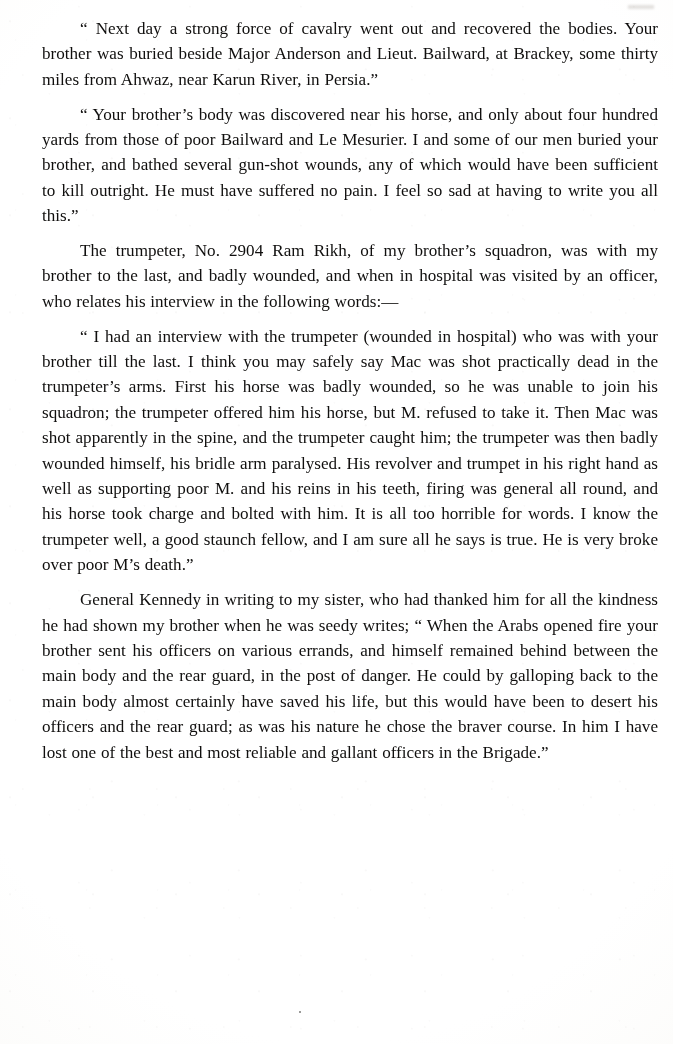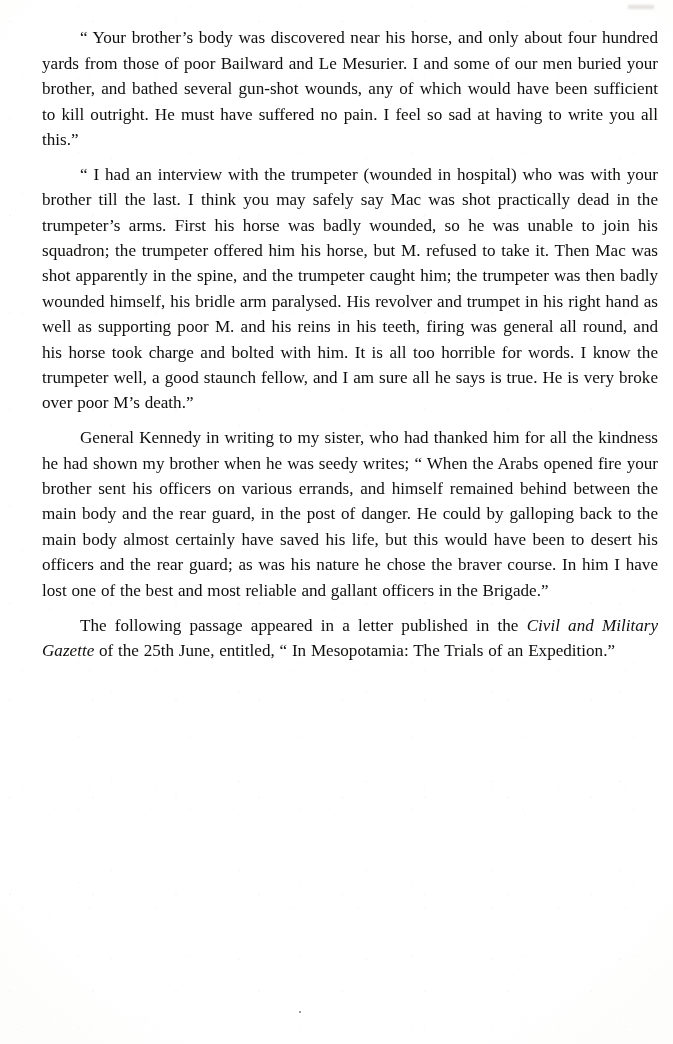--- a/index.html
+++ b/index.html
@@ -86,29 +86,28 @@
   }
 </style>
 </head>
 <body>
 
 <div class="paper"></div>
 <div class="scan-noise"></div>
 
 <div class="text-block">
 
+  <p class="para">“ Next day a strong force of cavalry went out and recovered the bodies. Your brother was buried beside Major Anderson and Lieut. Bailward, at Brackey, some thirty miles from Ahwaz, near Karun River, in Persia.”</p>
 
 
   <p class="para no-indent-gap">“ Your brother’s body was discovered near his horse, and only about four hundred yards from those of poor Bailward and Le Mesurier. I and some of our men buried your brother, and bathed several gun-shot wounds, any of which would have been sufficient to kill outright. He must have suffered no pain. I feel so sad at having to write you all this.”</p>
 
+  <p class="para no-indent-gap">The trumpeter, No. 2904 Ram Rikh, of my brother’s squadron, was with my brother to the last, and badly wounded, and when in hospital was visited by an officer, who relates his interview in the following words:—</p>
 
   <p class="para no-indent-gap">“ I had an interview with the trumpeter (wounded in hospital) who was with your brother till the last. I think you may safely say Mac was shot practically dead in the trumpeter’s arms. First his horse was badly wounded, so he was unable to join his squadron; the trumpeter offered him his horse, but M. refused to take it. Then Mac was shot apparently in the spine, and the trumpeter caught him; the trumpeter was then badly wounded himself, his bridle arm paralysed. His revolver and trumpet in his right hand as well as supporting poor M. and his reins in his teeth, firing was general all round, and his horse took charge and bolted with him. It is all too horrible for words. I know the trumpeter well, a good staunch fellow, and I am sure all he says is true. He is very broke over poor M’s death.”</p>
 
   <p class="para no-indent-gap">General Kennedy in writing to my sister, who had thanked him for all the kindness he had shown my brother when he was seedy writes; “ When the Arabs opened fire your brother sent his officers on various errands, and himself remained behind between the main body and the rear guard, in the post of danger. He could by galloping back to the main body almost certainly have saved his life, but this would have been to desert his officers and the rear guard; as was his nature he chose the braver course. In him I have lost one of the best and most reliable and gallant officers in the Brigade.”</p>
 
-  <p class="para no-indent-gap">
-    <span>The following passage appeared in a letter published in the </span><span class="it">Civil and Military Gazette</span><span> of the 25th June, entitled, “ In Mesopotamia: The Trials of an Expedition.”</span>
-  </p>
 
 </div>
 
 <div class="speck-top"></div>
 <div class="speck-end"></div>
 
 </body></html>

